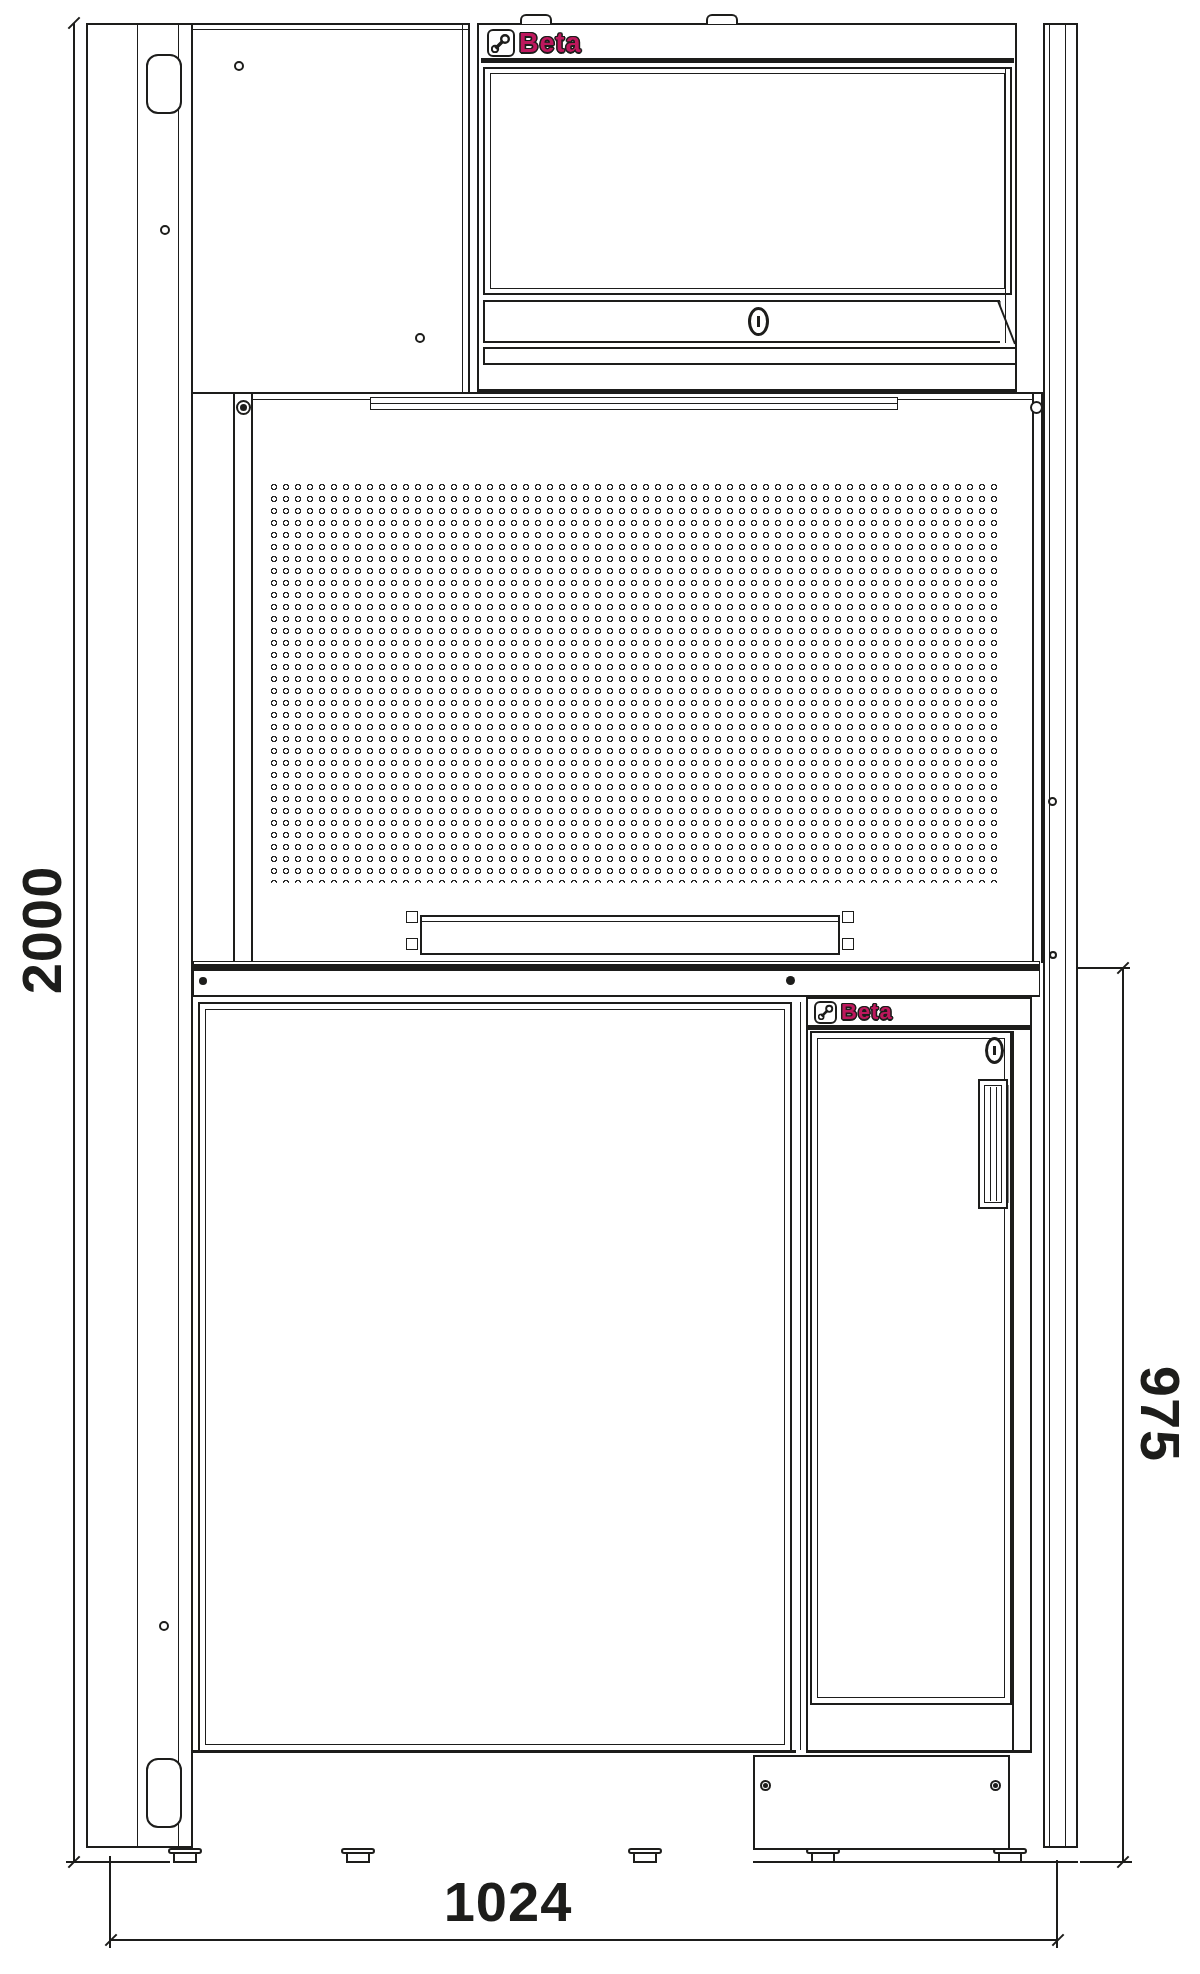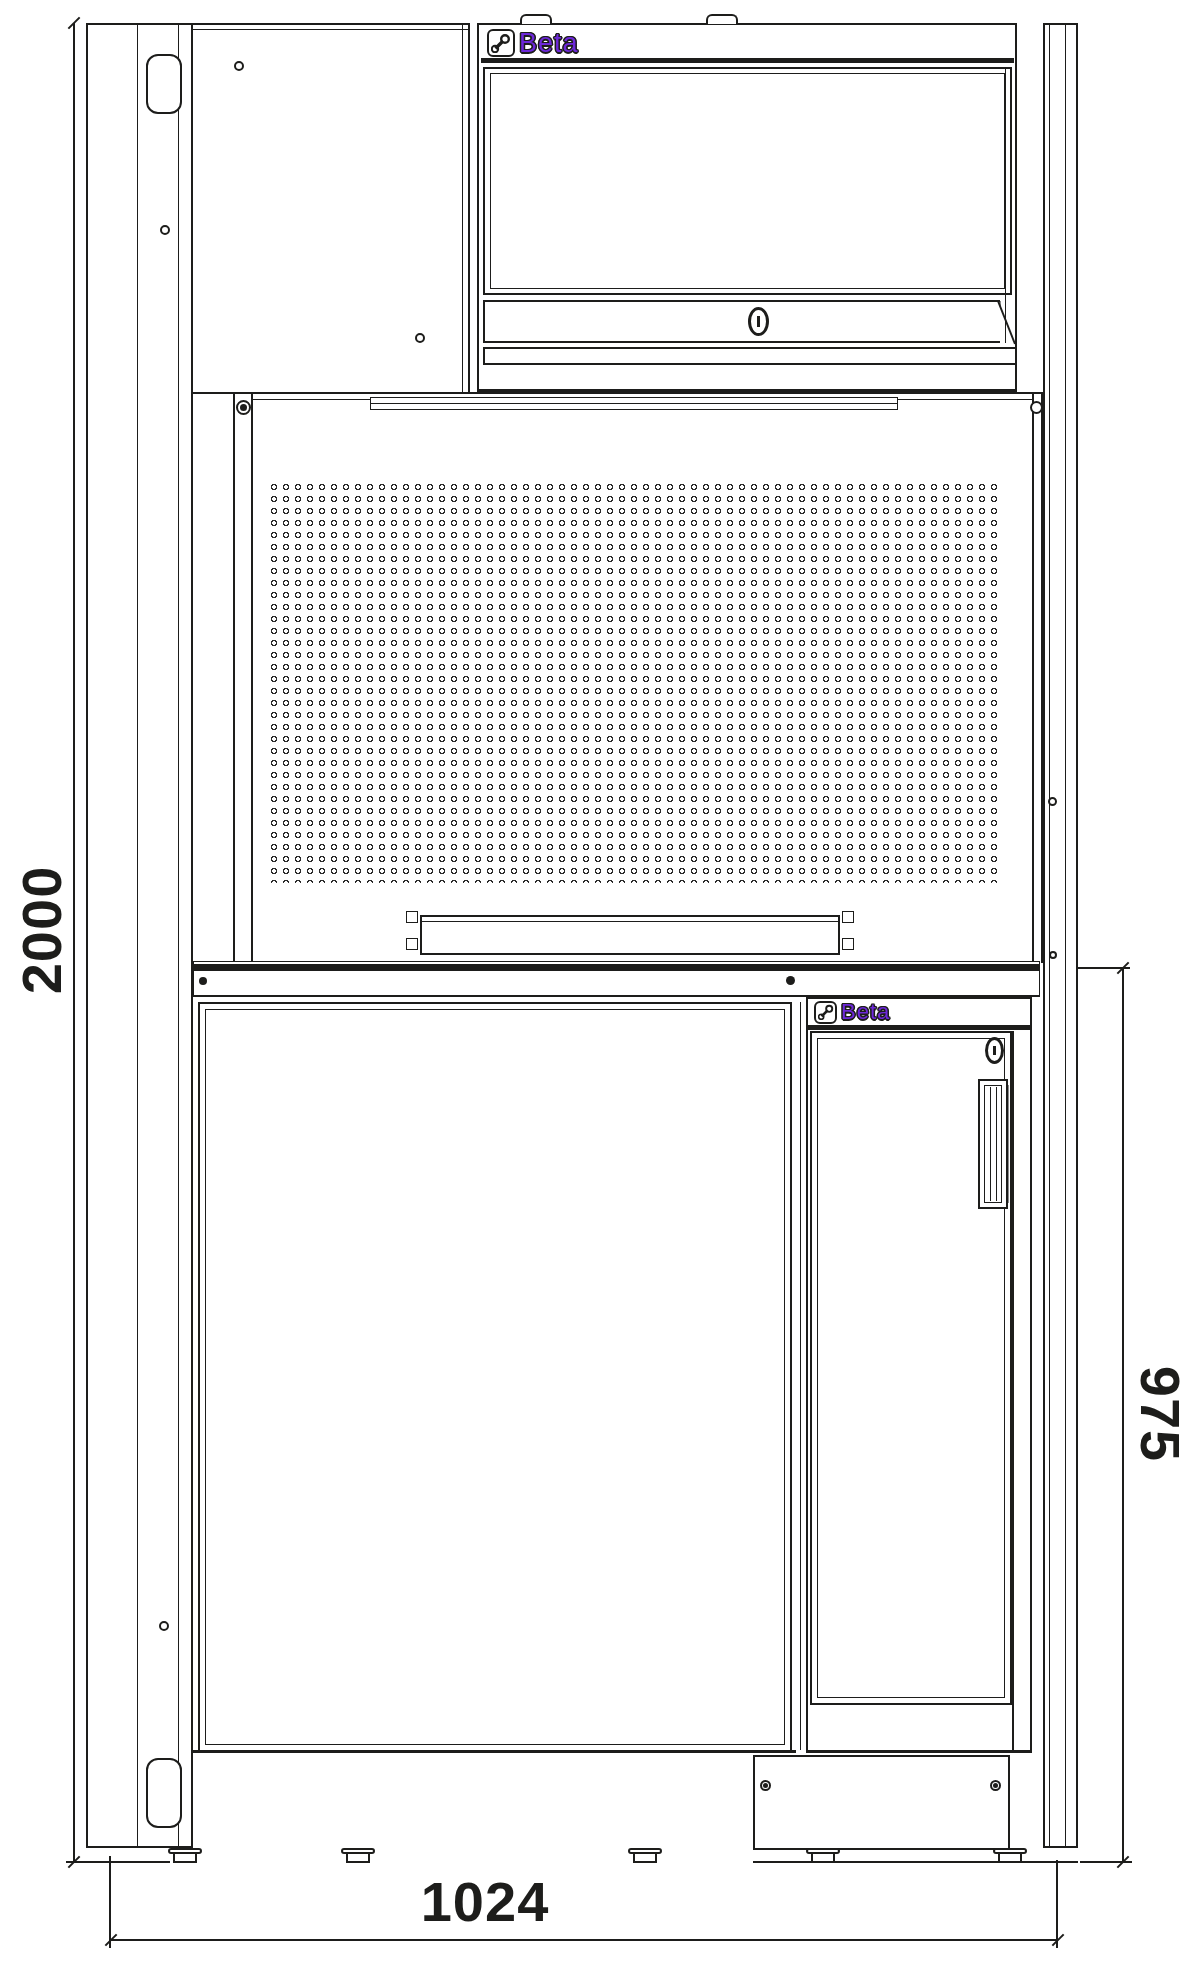--- a/index.html
+++ b/index.html
@@ -27,21 +27,21 @@
     text-align:center;letter-spacing:1px;white-space:nowrap;
   }
   .logo{
     position:absolute;display:flex;align-items:center;gap:4px;
   }
   .logo .mark{
     display:inline-flex;align-items:center;justify-content:center;
     border:2px solid var(--ink);border-radius:6px;background:#fff;box-sizing:border-box;
   }
   .logo .word{
-    font-weight:400;color:#6d28d9;letter-spacing:1px;
+    font-weight:700;color:#be185d;letter-spacing:1px;
     text-shadow:-1.5px 0 var(--ink),1.5px 0 var(--ink),0 -1.5px var(--ink),0 1.5px var(--ink),
                 -1px -1px var(--ink),1px 1px var(--ink),-1px 1px var(--ink),1px -1px var(--ink);
   }
   .lock{
     position:absolute;border:3px solid var(--ink);border-radius:50%;background:#fff;box-sizing:border-box;
     display:flex;align-items:center;justify-content:center;
   }
   .lock i{display:block;width:3px;height:45%;background:var(--ink);}
   .perf{
     position:absolute;
@@ -66,21 +66,21 @@
   <div class="ln" style="left:1080px;top:1861px;width:52px;height:2px;"></div>
   <div class="tick" style="left:1115px;top:967px;"></div>
   <div class="tick" style="left:1115px;top:1861px;"></div>
   <div class="dimtext" style="left:1098px;top:1384px;width:124px;height:60px;line-height:60px;transform:rotate(90deg);">975</div>
 
   <div class="ln" style="left:110px;top:1939px;width:947px;height:2px;"></div>
   <div class="ln" style="left:109px;top:1856px;width:2px;height:92px;"></div>
   <div class="ln" style="left:1056px;top:1860px;width:2px;height:88px;"></div>
   <div class="tick" style="left:103px;top:1939px;"></div>
   <div class="tick" style="left:1050px;top:1939px;"></div>
-  <div class="dimtext" style="left:365px;top:1872px;width:240px;height:60px;line-height:60px;">1024</div>
+  <div class="dimtext" style="left:388px;top:1872px;width:240px;height:60px;line-height:60px;">1024</div>
 
   <div class="box" style="left:86px;top:23px;width:107px;height:1825px;"></div>
   <div class="ln" style="left:137px;top:23px;width:1px;height:1825px;"></div>
   <div class="ln" style="left:178px;top:23px;width:1px;height:1825px;"></div>
   <div class="slot" style="left:146px;top:54px;width:36px;height:60px;"></div>
   <div class="slot" style="left:146px;top:1758px;width:36px;height:70px;"></div>
   <div class="ring" style="left:160px;top:225px;width:10px;height:10px;"></div>
   <div class="ring" style="left:159px;top:1621px;width:10px;height:10px;"></div>
 
   <div class="box" style="left:1043px;top:23px;width:35px;height:1825px;"></div>

